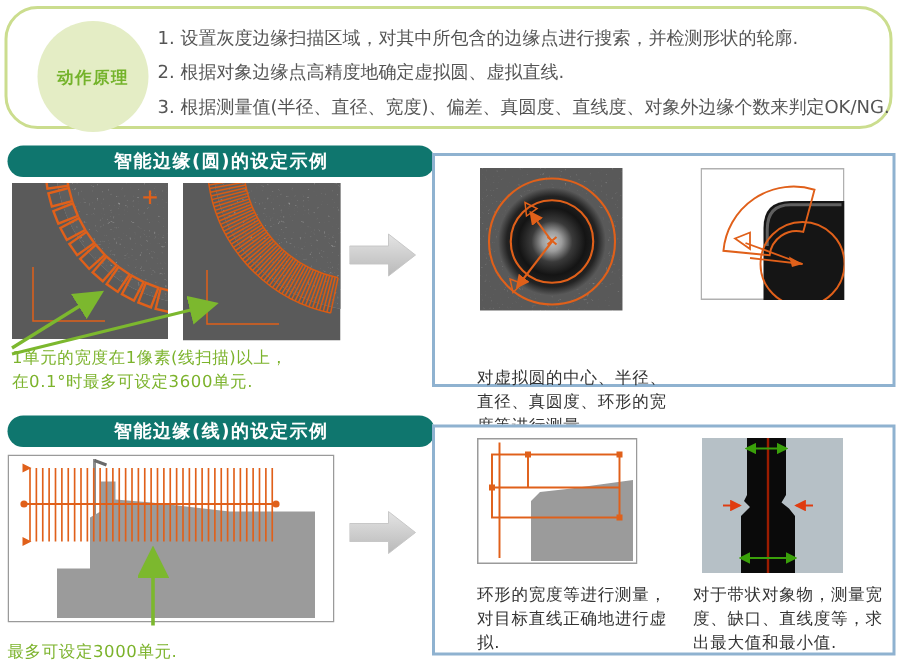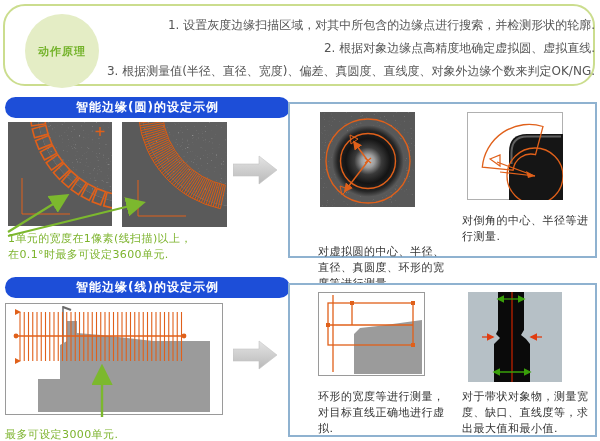--- a/index.html
+++ b/index.html
@@ -6,23 +6,23 @@
   body{width:600px;height:441px;font-family:"DejaVu Sans","Liberation Sans",sans-serif;}
   .stage{position:relative;width:600px;height:441px;background:#fff;overflow:hidden;}
   .abs{position:absolute;}
 
   .principle-box{left:3px;top:4px;width:592px;height:82px;border:2px solid #cbdd8e;
     border-radius:22px;box-sizing:border-box;background:#fff;}
   .badge{left:20px;top:8px;width:74px;height:74px;border-radius:50%;background:#e4edc5;
     color:#74b32b;font-size:11px;font-weight:bold;display:flex;align-items:center;
     justify-content:center;letter-spacing:1px;}
   .plist{left:100px;top:11px;width:490px;color:#555;font-size:12px;}
-  .plist .pitem{line-height:16px;margin-bottom:7px;white-space:nowrap;text-align:right;}
-
-  .pill{width:285px;height:21px;border-radius:11px;background:#1d4ed8;color:#fff;
+  .plist .pitem{line-height:16px;margin-bottom:7px;white-space:nowrap;}
+
+  .pill{width:285px;height:21px;border-radius:11px;background:#0f766e;color:#fff;
     font-size:12px;font-weight:bold;text-align:center;line-height:21px;letter-spacing:1px;}
   .pill.circle{left:5px;top:97px;}
   .pill.line{left:5px;top:277px;}
 
   .panel{width:309px;border:2px solid #8fb2d0;background:#fff;box-sizing:border-box;}
   .panel.circle{left:288px;top:102px;height:156px;}
   .panel.line{left:288px;top:283px;height:154px;}
 
   .caption{font-size:11px;line-height:16px;color:#333;letter-spacing:0.5px;}
   .cap-a{left:318px;top:213px;width:132px;margin-top:31px;}
@@ -215,21 +215,20 @@
     <path d="M94,24.5 H60 Q44.5,24.5 44.5,41 V52" fill="none" stroke="#6d6d6d" stroke-width="2" opacity="0.85"></path>
     <path d="M76,14.5 A47,47 0 0 0 15.3,55.2 L46.1,58.2 A18,18 0 0 1 68.5,42.6 Z" fill="none" stroke="#e0601a" stroke-width="1.3"></path>
     <circle cx="68" cy="64" r="28" fill="none" stroke="#e0601a" stroke-width="1.3"></circle>
     <line x1="68" y1="64" x2="30" y2="50" stroke="#e0601a" stroke-width="1.2"></line>
     <line x1="68" y1="64" x2="33" y2="60" stroke="#e0601a" stroke-width="1.2"></line>
     <polygon points="23,47 33,43 33,54" fill="none" stroke="#e0601a" stroke-width="1.2"></polygon>
     <polygon points="68,64 59,59 61,66" fill="#e0601a"></polygon>
   </svg>
 
   <div class="abs caption cap-a">对虚拟圆的中心、半径、直径、真圆度、环形的宽度等进行测量.</div>
-  <div class="abs caption cap-b">对倒角的中心、半径等进行测量.</div>
 
   <div class="abs pill line">智能边缘(线)的设定示例</div>
 
   <svg class="abs" style="left:5px;top:303px" width="218" height="112" viewBox="0 0 218 112">
     <rect x="0.5" y="0.5" width="217" height="111" fill="#fff" stroke="#9a9a9a"></rect>
     <line x1="58" y1="3" x2="58" y2="109" stroke="#8e8e8e" stroke-width="2"></line>
     <path d="M62,18 h10 v12 l24,2 52,6 H205 V109 H33 V76 h22 V42 l7,-4 Z" fill="#9b9b9b"></path>
     <g id="comb">
         <line x1="15" y1="9" x2="15" y2="58" stroke="#e0601a" stroke-width="1.1"></line>
         <line x1="19.25" y1="9" x2="19.25" y2="58" stroke="#e0601a" stroke-width="1.1"></line>

